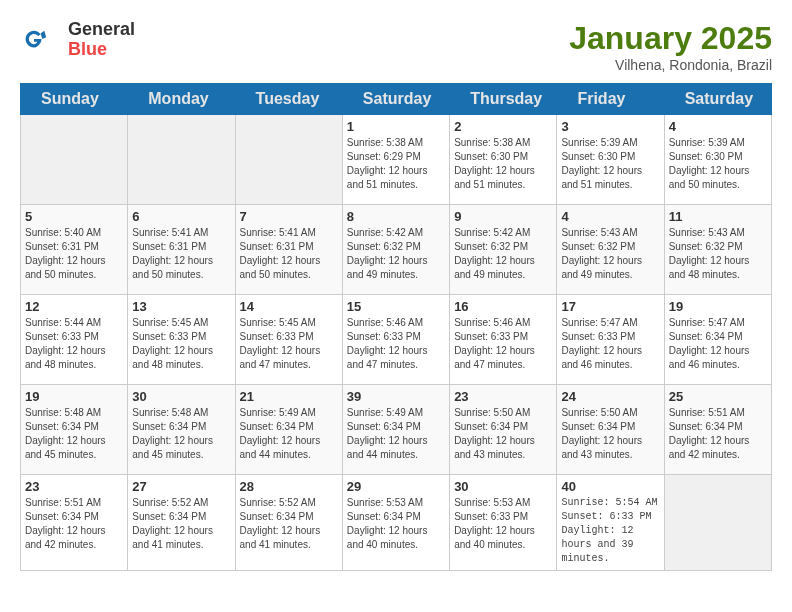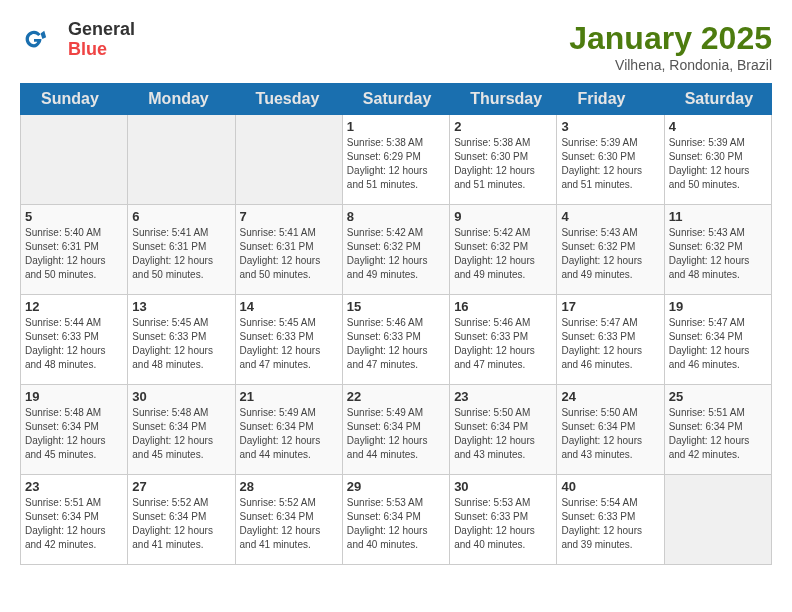--- a/index.html
+++ b/index.html
@@ -251,21 +251,21 @@
 Sunset: 6:34 PM
 Daylight: 12 hours and 45 minutes.</div>
         </td>
         <td>
           <div class="day-number">21</div>
           <div class="day-info" style="white-space: pre-line;">Sunrise: 5:49 AM
 Sunset: 6:34 PM
 Daylight: 12 hours and 44 minutes.</div>
         </td>
         <td>
-          <div class="day-number">22</div>
+          <div class="day-number">39</div>
           <div class="day-info" style="white-space: pre-line;">Sunrise: 5:49 AM
 Sunset: 6:34 PM
 Daylight: 12 hours and 44 minutes.</div>
         </td>
         <td>
           <div class="day-number">23</div>
           <div class="day-info" style="white-space: pre-line;">Sunrise: 5:50 AM
 Sunset: 6:34 PM
 Daylight: 12 hours and 43 minutes.</div>
         </td>
@@ -308,20 +308,20 @@
 Daylight: 12 hours and 40 minutes.</div>
         </td>
         <td>
           <div class="day-number">30</div>
           <div class="day-info" style="white-space: pre-line;">Sunrise: 5:53 AM
 Sunset: 6:33 PM
 Daylight: 12 hours and 40 minutes.</div>
         </td>
         <td>
           <div class="day-number">40</div>
-          <div class="day-info" style="white-space: pre-line;">Sunrise: 5:54 AM
+          <div class="day-info" style="white-space: pre-line; font-family: Liberation Mono, monospace;">Sunrise: 5:54 AM
 Sunset: 6:33 PM
 Daylight: 12 hours and 39 minutes.</div>
         </td>
         <td class="empty-cell"></td>
       </tr>
     </tbody>
 </table>
 
 </body></html>

